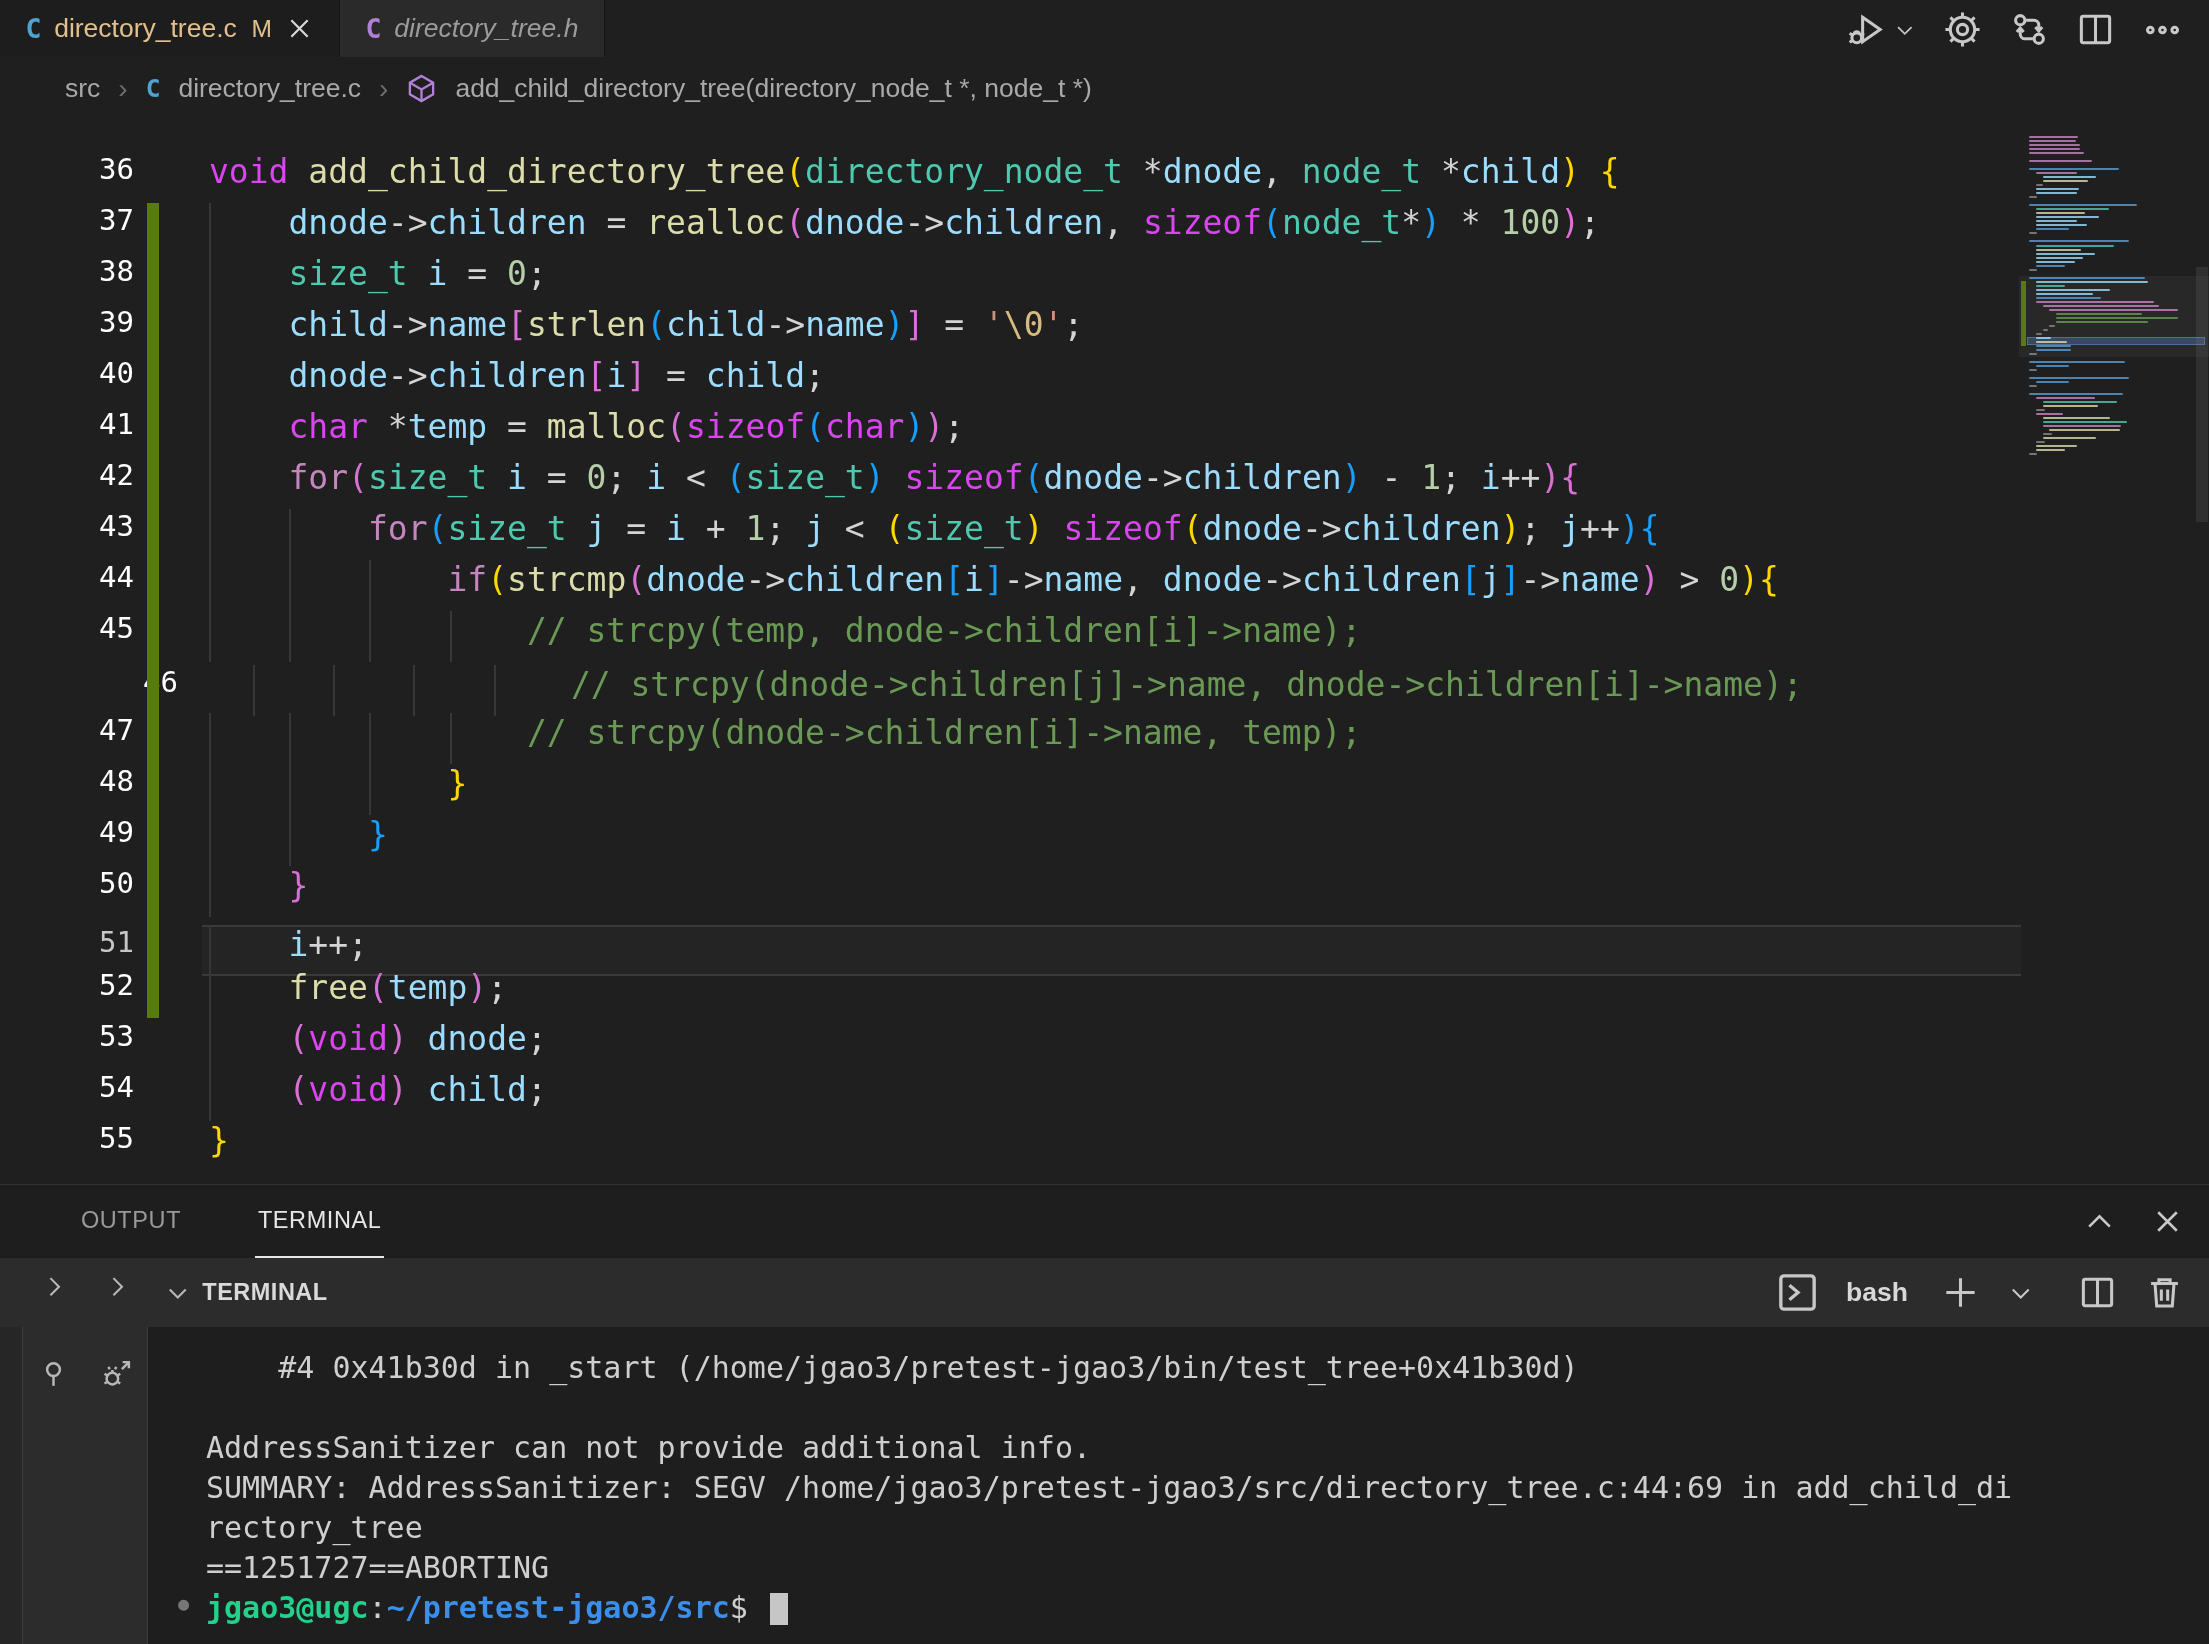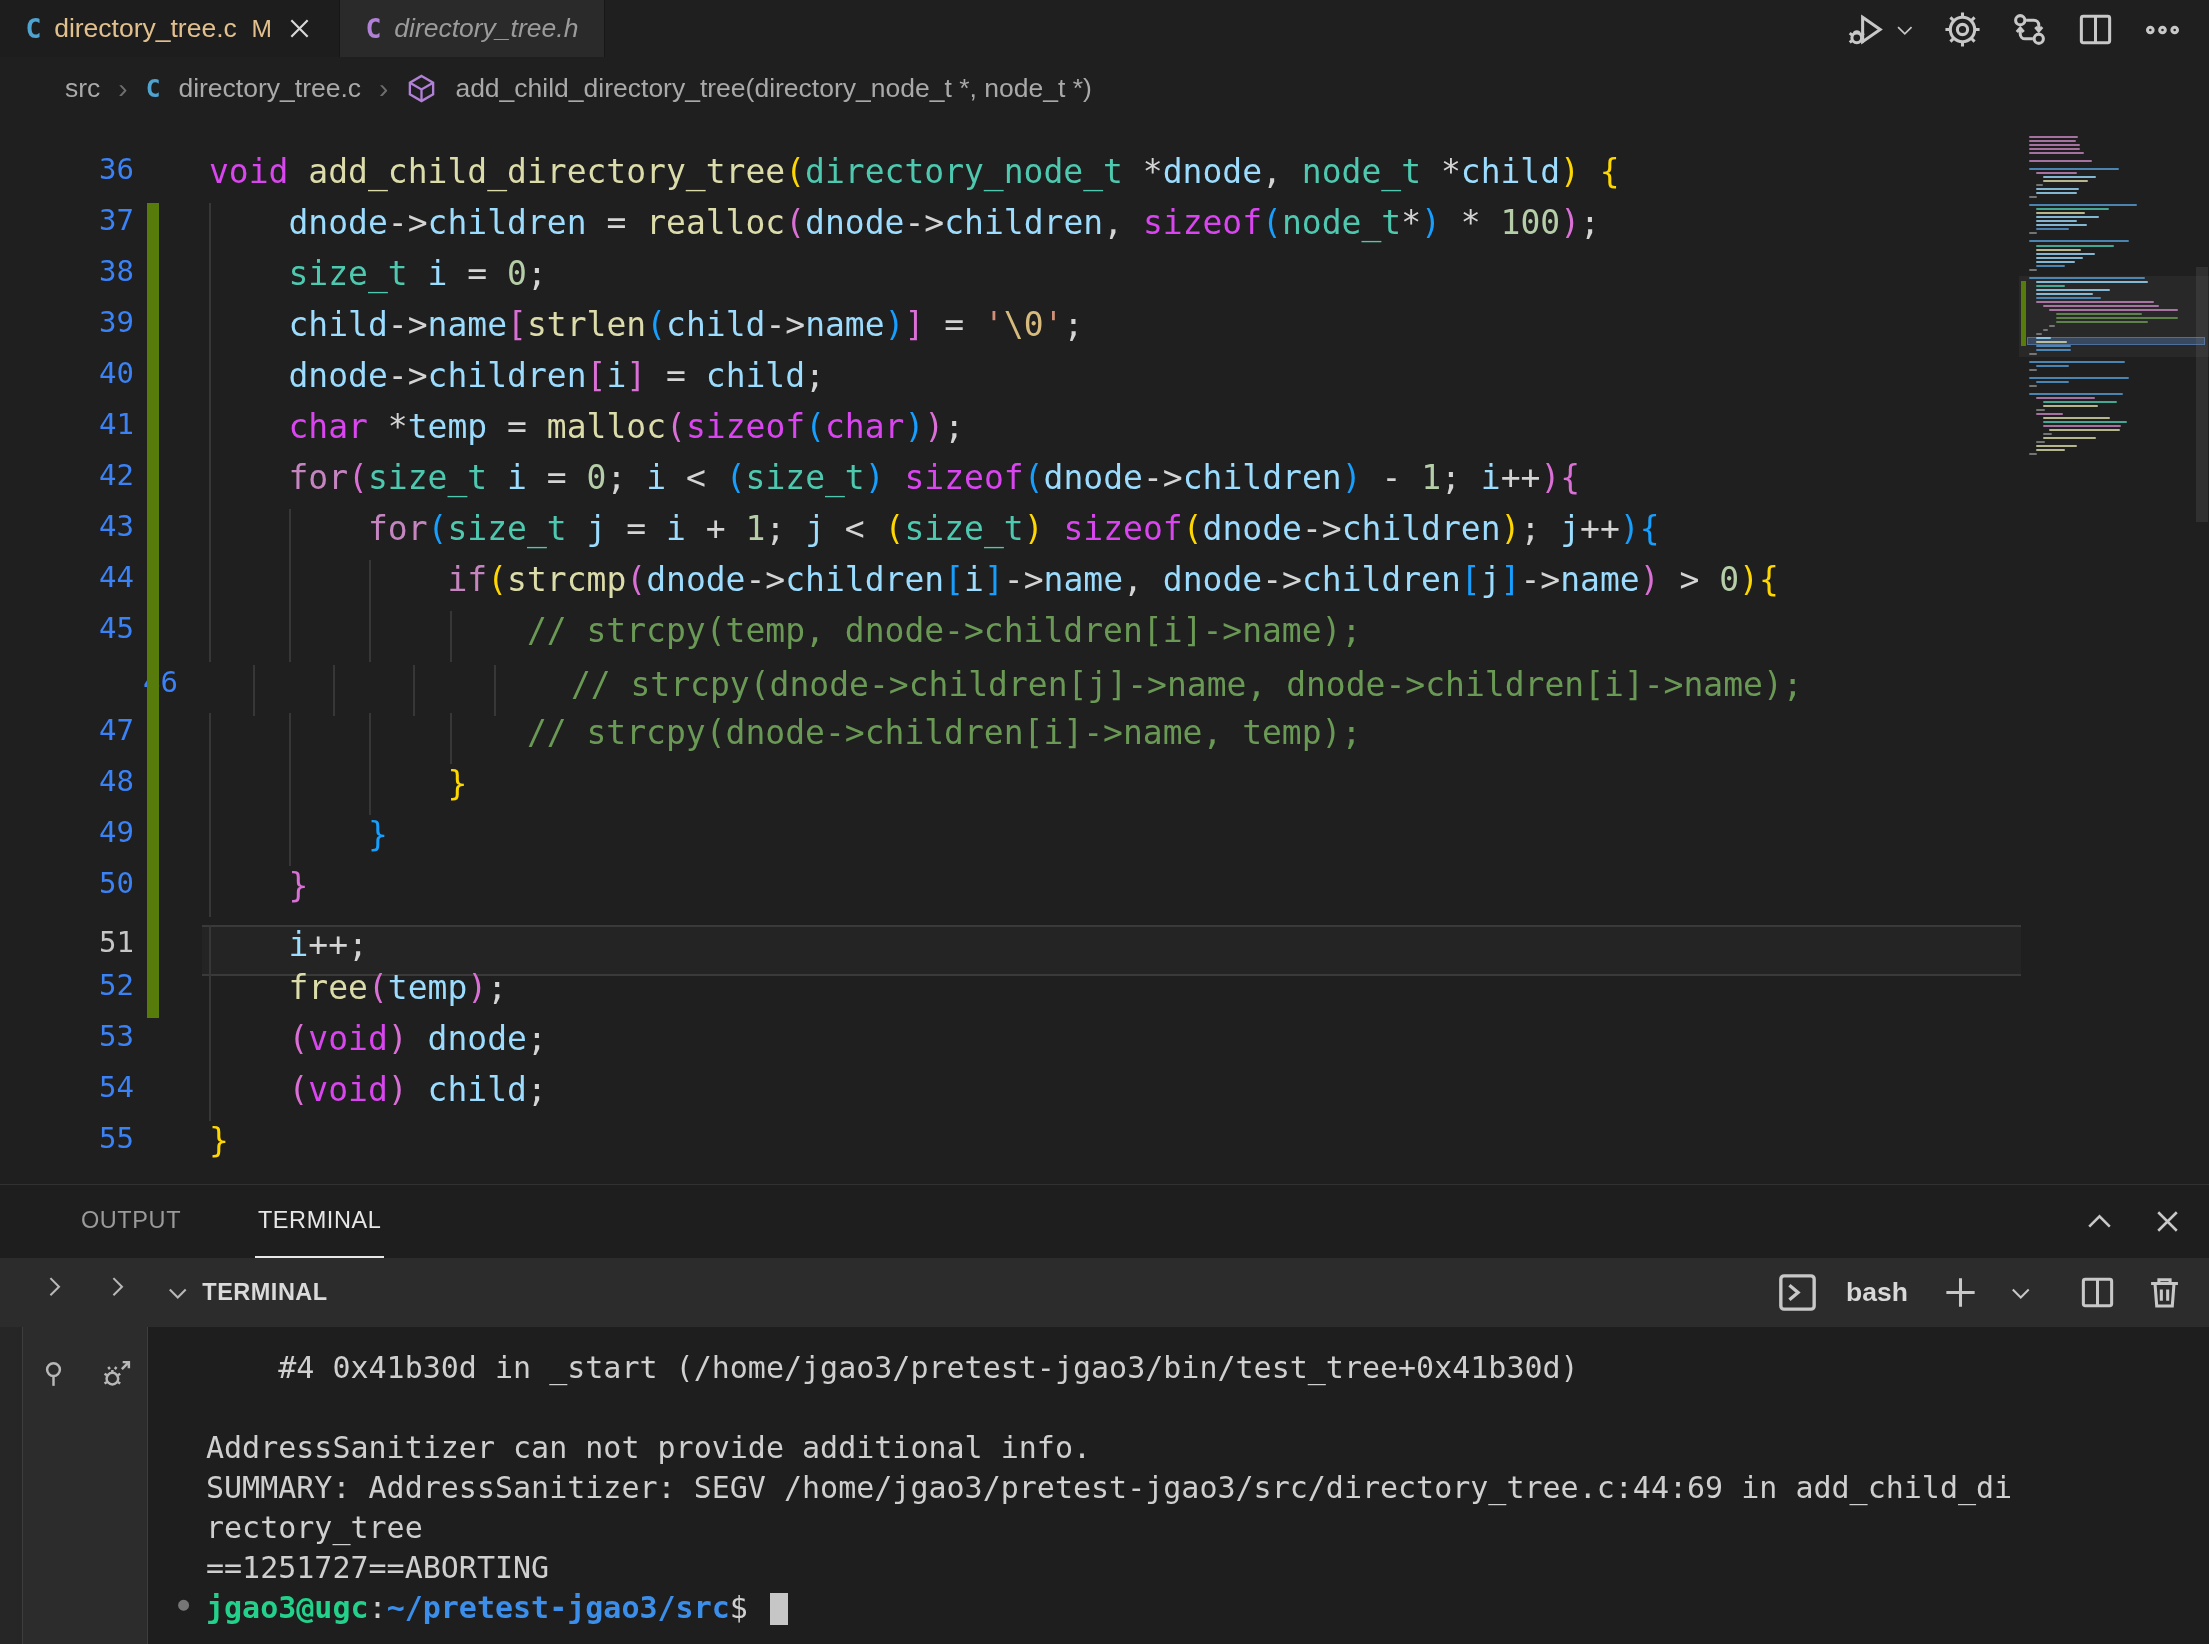--- a/index.html
+++ b/index.html
@@ -20,21 +20,21 @@
   #editor-actions{position:absolute;right:27.4px;top:9.8px;display:flex;align-items:center;gap:27.4px}
   #editor-actions svg, .pact svg, .thact svg{stroke:#c8c8c8;fill:none;stroke-width:1.25}
   
   #breadcrumb{position:absolute;left:0;top:57px;width:2209px;height:63px;display:flex;align-items:center;
               padding-left:65px;box-sizing:border-box;gap:18px;font-size:26.5px;color:#a9a9a9;background:#1f1f1f}
   .bsep{color:#6e6e6e;font-size:28px}
   
   #editor{position:absolute;left:0;top:120px;width:2209px;height:1064px;background:#1f1f1f;overflow:hidden}
   .row{position:absolute;left:0;width:2209px;height:51px}
   .ln{position:absolute;left:0;top:0;width:134px;text-align:right;line-height:51px;
-      font:29px "DejaVu Sans Mono",monospace;color:#3b82f6;cursor:pointer}
+      font:29px "DejaVu Sans Mono",monospace;color:#ffffff;cursor:pointer}
   .row.cur .ln{color:#c6c6c6}
   .curbg{position:absolute;left:202px;right:188px;top:0;bottom:0;background:rgba(255,255,255,.025);
          border-top:2px solid #3a3a3a;border-bottom:2px solid #3a3a3a;box-sizing:border-box}
   .txt{position:absolute;left:209px;top:0;height:51px;line-height:51px;white-space:pre;
        font:33px "DejaVu Sans Mono",monospace;color:#d4d4d4}
   .g{position:absolute;top:0;height:51px;width:2px;background:#373737}
   .t-kw{color:#d946ef}.t-ctrl{color:#C586C0}.t-fn{color:#DCDCAA}.t-type{color:#4EC9B0}
   .t-var{color:#9CDCFE}.t-num{color:#B5CEA8}.t-str{color:#CE9178}.t-esc{color:#D7BA7D}
   .t-com{color:#6A9955}.t-b1{color:#FFD700}.t-b2{color:#DA70D6}.t-b3{color:#179FFF}
   #changebar{position:absolute;left:147px;top:83px;width:11.8px;height:815px;background:#587c0c}

